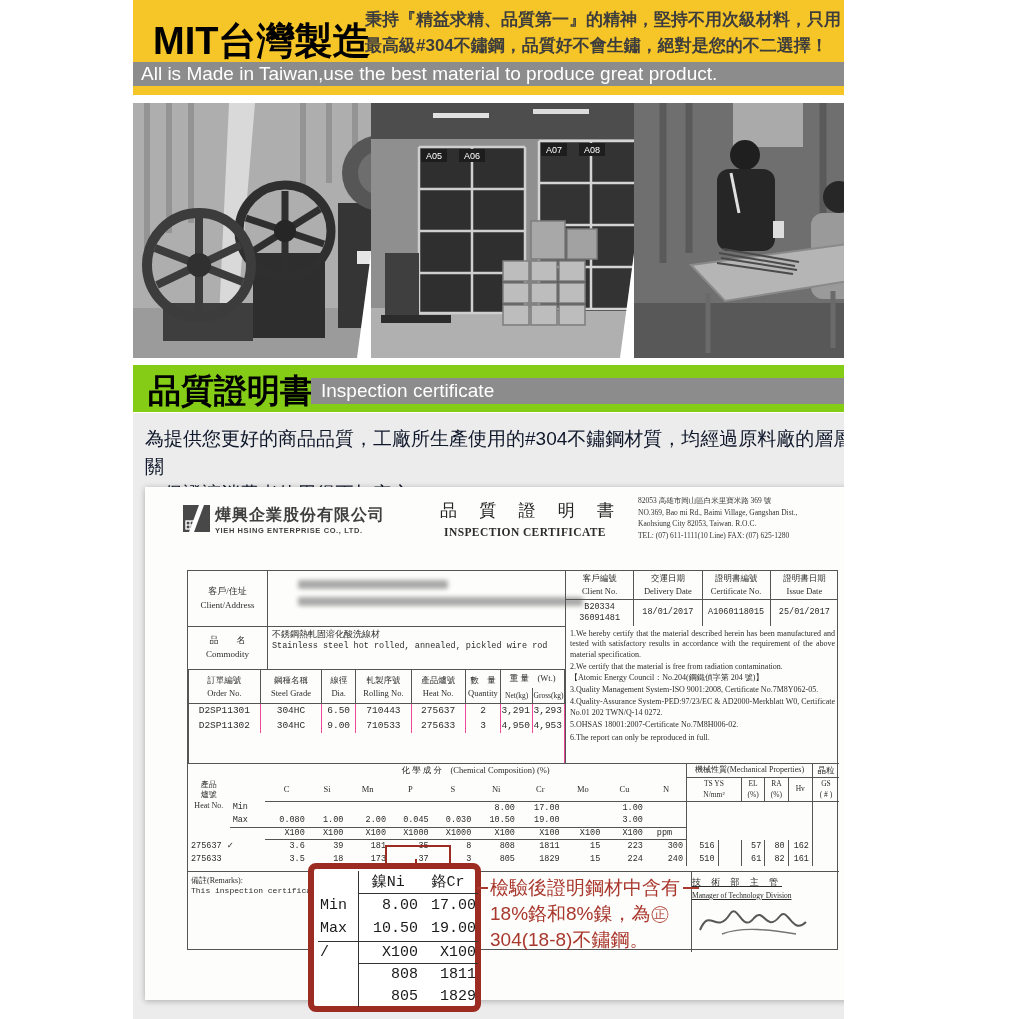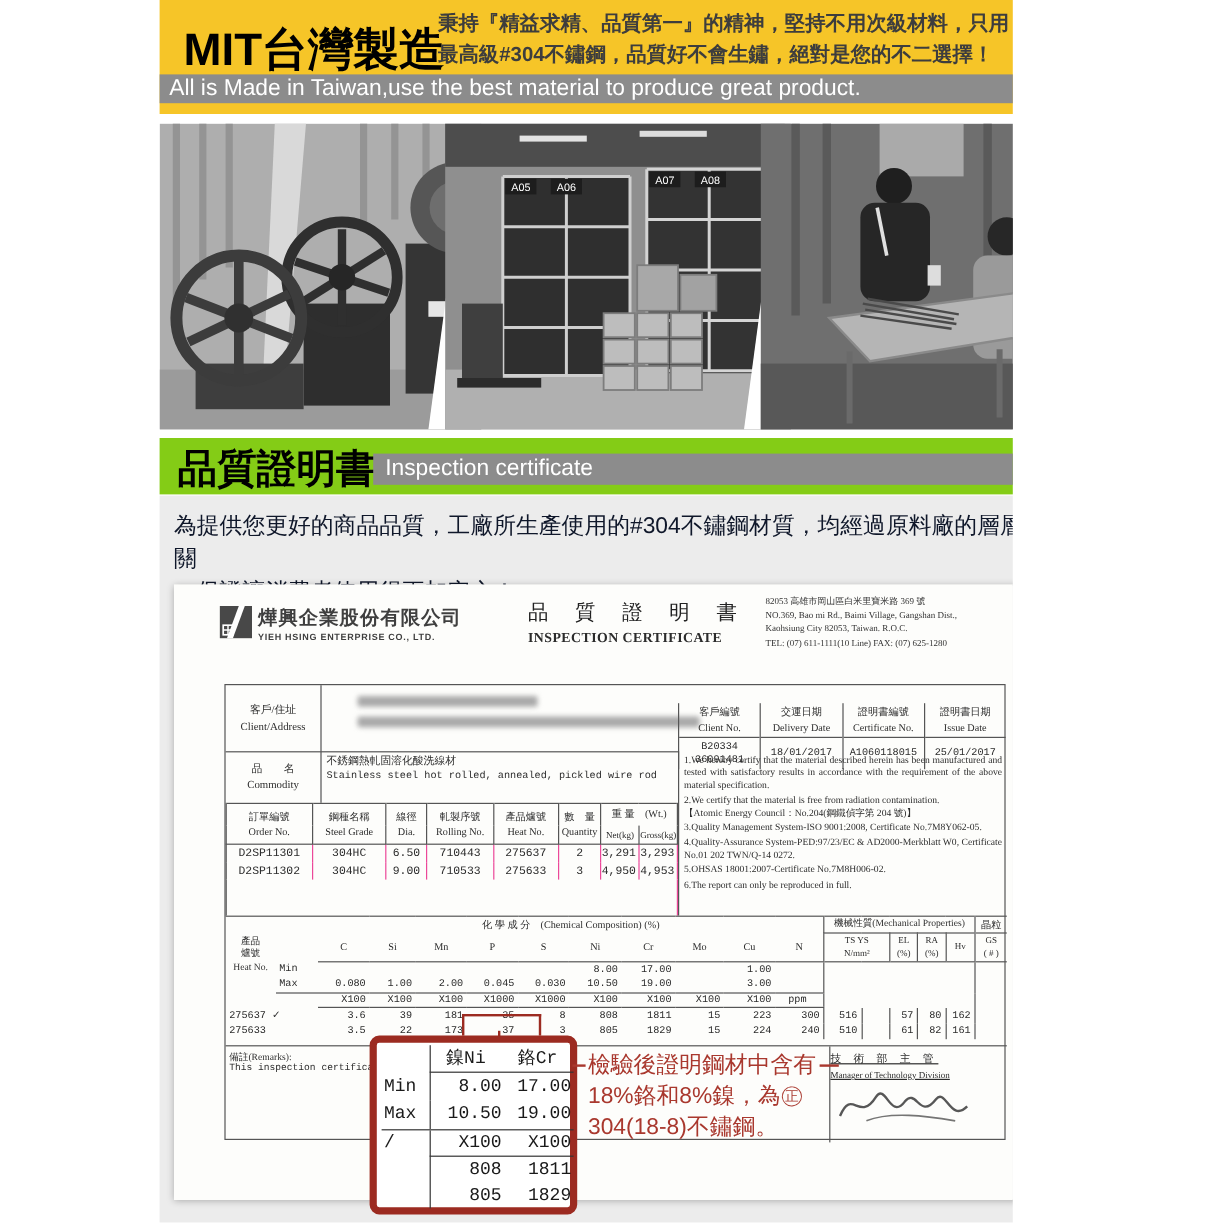--- a/index.html
+++ b/index.html
@@ -24,31 +24,31 @@
   
   .content { top:413px; height:606px; background:#ececec; }
   .intro { position:absolute; left:12px; top:12px; width:735px; font-size:19px; color:#0f172a; line-height:1.45; white-space:pre-line; }
 
   
   .paper { position:absolute; left:12px; top:74px; width:733px; height:513px; background:#fdfdfb; box-shadow:0 1px 6px rgba(0,0,0,0.28); font-family:"Liberation Serif", serif; color:#2c2c2c; }
   .logo-wrap { position:absolute; left:38px; top:18px; display:flex; align-items:flex-start; }
   .logo-text { margin-left:5px; }
   .company-zh { font-size:16px; font-weight:bold; color:#3f3f3f; letter-spacing:1px; font-family:"Liberation Sans", sans-serif; white-space:nowrap; }
   .company-en { font-size:7.5px; font-weight:bold; color:#3f3f3f; letter-spacing:0.6px; font-family:"Liberation Sans", sans-serif; }
-  .cert-title { position:absolute; left:295px; top:12px; width:170px; text-align:left; }
+  .cert-title { position:absolute; left:295px; top:12px; width:170px; text-align:center; }
   .cert-title-zh { font-size:17px; letter-spacing:9px; color:#222; white-space:nowrap; }
   .cert-title-en { font-size:11.5px; font-weight:bold; margin-top:4px; letter-spacing:0.4px; white-space:nowrap; }
   .cert-addr { position:absolute; left:493px; top:8px; width:215px; font-size:7.5px; line-height:1.55; color:#333; white-space:pre-line; }
 
   .cert-table { position:absolute; left:42px; top:83px; width:651px; height:380px; border:1.5px solid #555; }
   .hline { position:absolute; border-top:1px solid #555; height:0; }
   .cell-label { position:absolute; display:flex; align-items:center; justify-content:center; text-align:center; font-size:9px; line-height:1.5; border-right:1px solid #555; white-space:pre-line; }
   .blur-strip { position:absolute; background:#a9a9a9; filter:blur(2px); border-radius:2px; }
 
-  .infocols { position:absolute; left:377px; top:15px; width:273px; height:55px; display:flex; }
+  .infocols { position:absolute; left:377px; top:0; width:273px; height:55px; display:flex; }
   .infocol { flex:1; border-left:1px solid #555; display:flex; flex-direction:column; }
   .infocol .hd { height:29px; border-bottom:1px solid #555; text-align:center; font-size:8.5px; line-height:1.55; padding-top:1px; }
   .infocol .val { flex:1; display:flex; align-items:center; justify-content:center; text-align:center; font-size:8.5px; font-family:"Liberation Mono", monospace; white-space:pre-line; line-height:1.3; }
 
   .commodity-body { position:absolute; left:80px; top:55px; width:297px; height:43px; padding:2px 4px; }
   .commodity-zh { font-size:9px; }
   .commodity-en { font-size:8.5px; font-family:"Liberation Mono", monospace; }
 
   .notes-box { position:absolute; left:377px; top:55px; width:274px; height:137px; border-left:1px solid #555; padding:3px 4px 0 4px; font-size:8px; line-height:1.3; }
   .note-item { margin-bottom:2px; text-align:justify; white-space:pre-line; }
@@ -486,21 +486,21 @@
             <td class="num bdr-l">516</td>
             <td class="num bdr-l"></td>
             <td class="num bdr-l">57</td>
             <td class="num bdr-l">80</td>
             <td class="num bdr-l">162</td>
             <td class="num bdr-l"></td>
           </tr>
           <tr style="height:13px;">
             <td colspan="2" class="lft"><span>275633</span></td>
             <td class="num">3.5</td>
-            <td class="num">22</td>
+            <td class="num">18</td>
             <td class="num">173</td>
             <td class="num">37</td>
             <td class="num">3</td>
             <td class="num">805</td>
             <td class="num">1829</td>
             <td class="num">15</td>
             <td class="num">224</td>
             <td class="num">240</td>
             <td class="num bdr-l">510</td>
             <td class="num bdr-l"></td>

